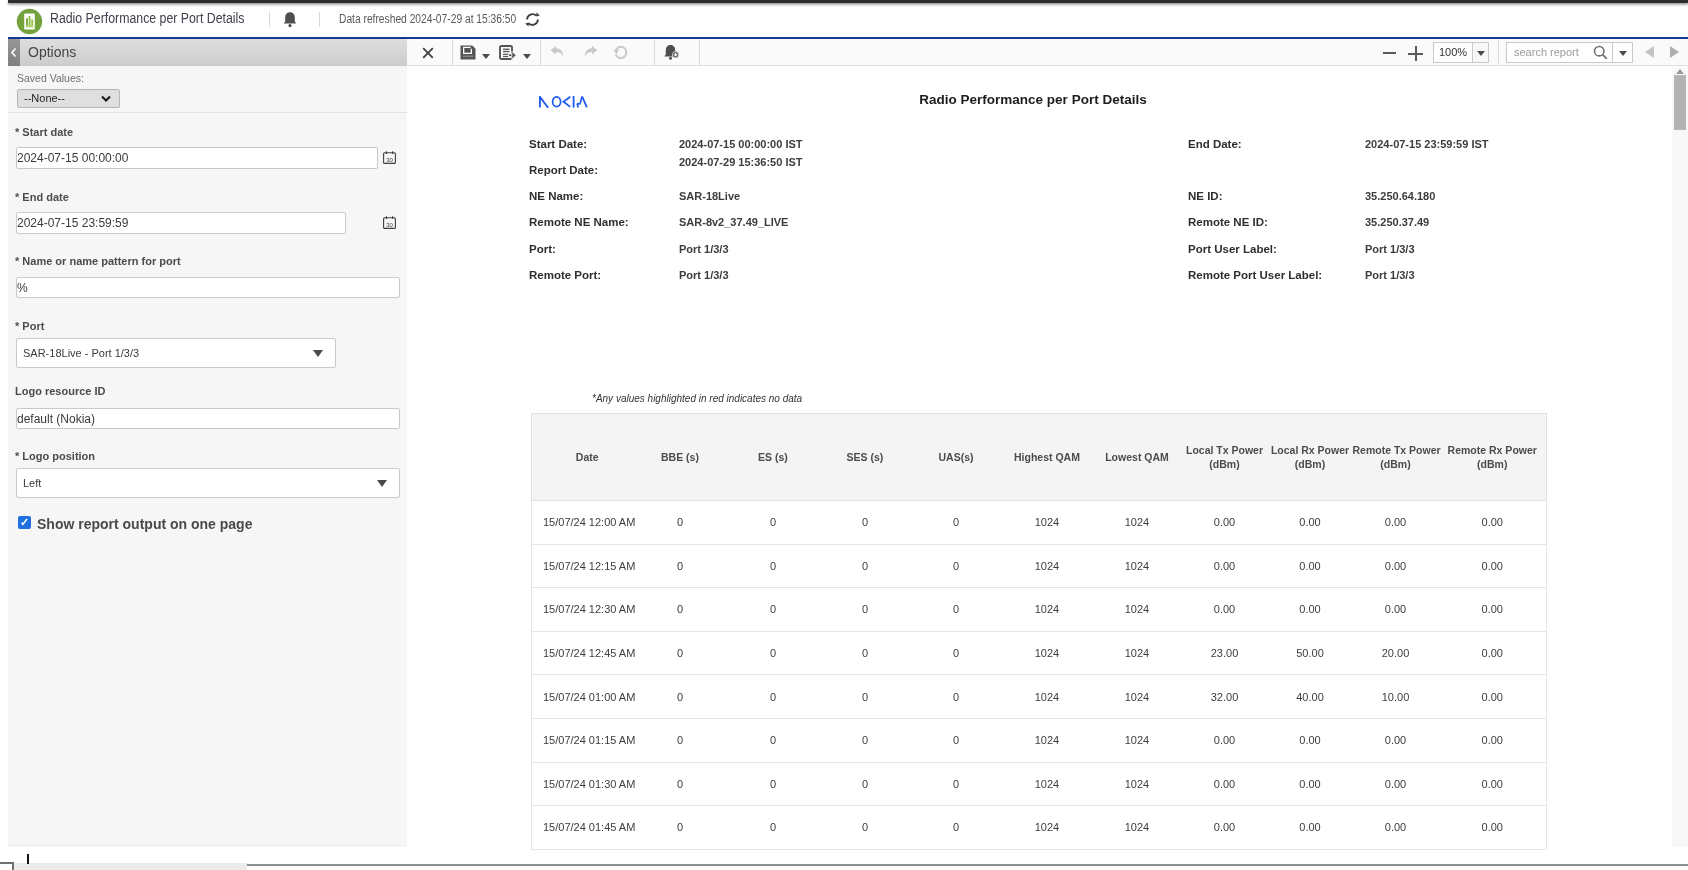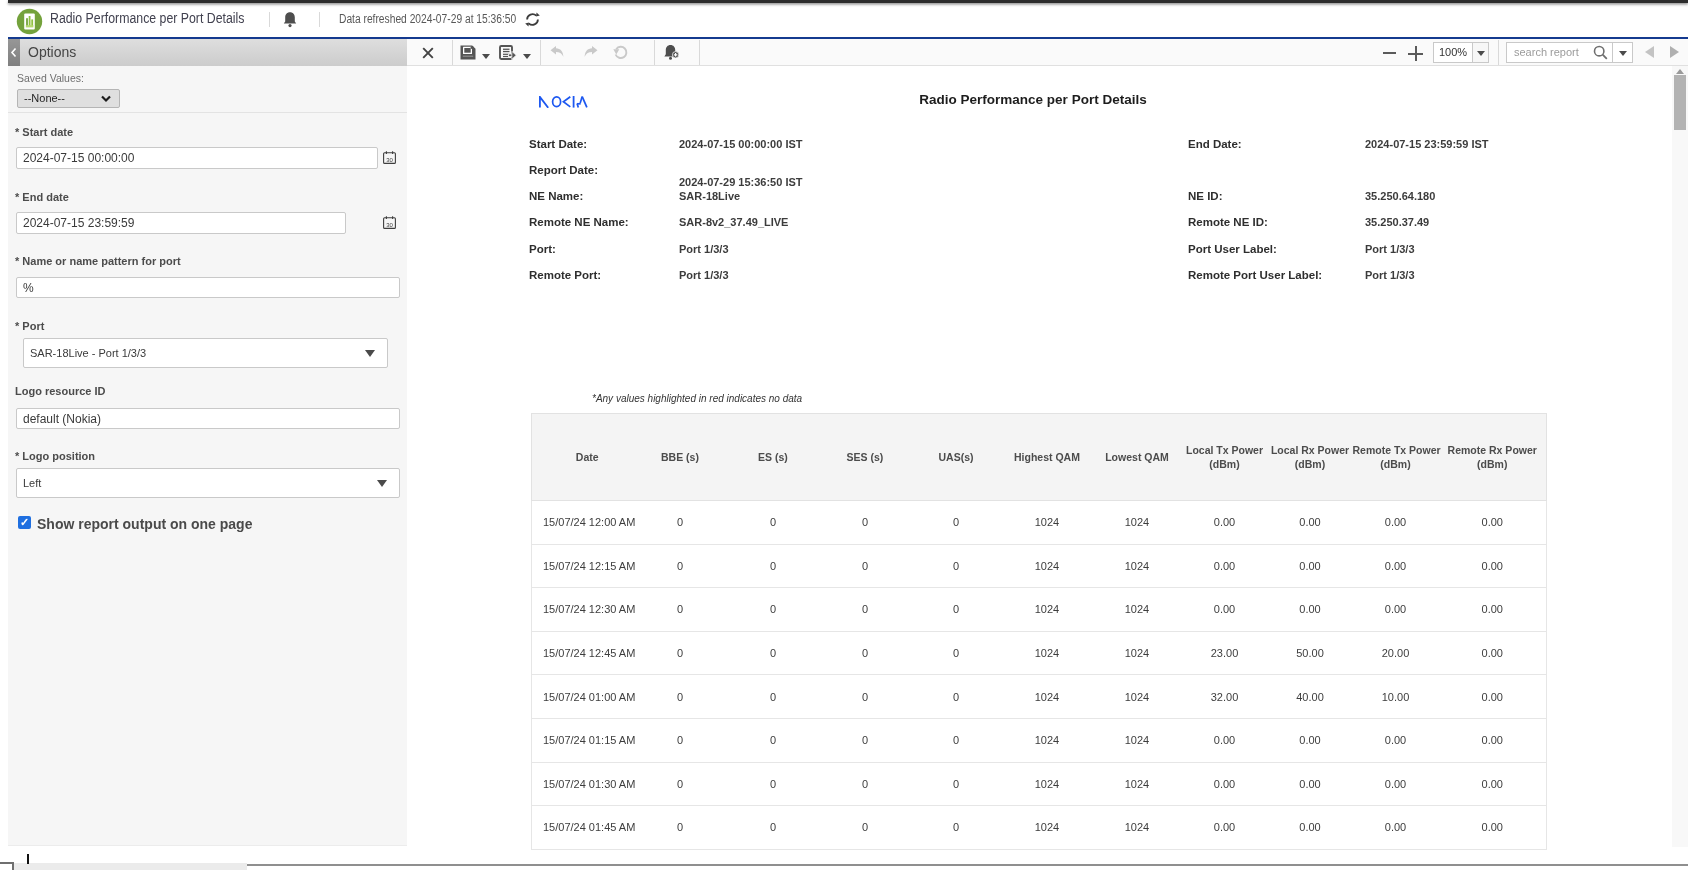--- a/index.html
+++ b/index.html
@@ -18,21 +18,21 @@
 
   
   #panel { left:8px; top:39px; width:399px; height:807px; background:#f6f6f6; border-bottom:1px solid #ececec;}
   #optbar { left:8px; top:39px; width:399px; height:27px;
     background:linear-gradient(#dedede,#cccccc); }
   #optsq { left:8px; top:39px; width:12px; height:27px;
     background:linear-gradient(#979797,#7f7f7f); }
   #opttext { left:28px; top:44px; font-size:14px; color:#454545; }
   .plabel  { font-size:11px; font-weight:bold; color:#4c4c4c; }
   .pinput { background:#fff; border:1px solid #c9c9c9; border-radius:2px;
-    font-size:12px; color:#3a3a3a; line-height:20px; padding-left:6px; }
+    font-size:12px; color:#3a3a3a; line-height:20px; }
   #svlabel { left:17px; top:72px; font-size:10.5px; color:#6f6f6f; }
   #svsel { left:17px; top:89px; width:103px; height:19px; background:#dfdfdf;
     border:1px solid #b5b5b5; border-radius:2px; font-size:11px; color:#1f1f1f;
     line-height:17px; padding-left:6px; }
   #pdivider { left:8px; top:112px; width:399px; height:1px; background:#e3e3e3; }
   .pselect { background:#fff; border:1px solid #c9c9c9; border-radius:2px;
     font-size:11px; color:#3a3a3a; line-height:28px; padding-left:6px; }
   .seltri { width:0; height:0; border-left:5.5px solid transparent;
     border-right:5.5px solid transparent; border-top:7px solid #4a4a4a; }
   #cb { left:18px; top:516px; width:13px; height:13px; background:#1f6fe0;
@@ -141,21 +141,21 @@
     <rect x="0.6" y="1.8" width="11.8" height="10.6" rx="1" fill="none" stroke="#3e3e3e" stroke-width="1.1"></rect>
     <line x1="3.4" y1="0.2" x2="3.4" y2="3" stroke="#3e3e3e" stroke-width="1.1"></line>
     <line x1="9.6" y1="0.2" x2="9.6" y2="3" stroke="#3e3e3e" stroke-width="1.1"></line>
     <text x="6.5" y="10.6" font-size="6" text-anchor="middle" fill="#3e3e3e">30</text>
   </svg>
 
   <div class="abs plabel" style="left:15px;top:255px">* Name or name pattern for port</div>
   <div class="abs pinput" style="left:16px;top:277px;width:384px;height:21px">%</div>
 
   <div class="abs plabel" style="left:15px;top:320px">* Port</div>
-  <div class="abs pselect" style="left:23px;top:338px;width:365px;height:30px">SAR-18Live - Port 1/3/3
+  <div class="abs pselect" style="left:16px;top:338px;width:320px;height:30px">SAR-18Live - Port 1/3/3
     <div class="seltri" style="position:absolute;right:12px;top:11px"></div>
   </div>
 
   <div class="abs plabel" style="left:15px;top:385px">Logo resource ID</div>
   <div class="abs pinput" style="left:16px;top:408px;width:384px;height:21px">default (Nokia)</div>
 
   <div class="abs plabel" style="left:15px;top:450px">* Logo position</div>
   <div class="abs pselect" style="left:16px;top:468px;width:384px;height:30px">Left
     <div class="seltri" style="position:absolute;right:12px;top:11px"></div>
   </div>
@@ -248,21 +248,21 @@
   </svg>
 
   <div class="abs" id="rpttitle">Radio Performance per Port Details</div>
 
   <div class="abs mlab" style="left:529px;top:138px">Start Date:</div>
   <div class="abs mval" style="left:679px;top:138px">2024-07-15 00:00:00 IST</div>
   <div class="abs mlab" style="left:1188px;top:138px">End Date:</div>
   <div class="abs mval" style="left:1365px;top:138px">2024-07-15 23:59:59 IST</div>
 
   <div class="abs mlab" style="left:529px;top:164px">Report Date:</div>
-  <div class="abs mval" style="left:679px;top:176px">2024-07-29 15:36:50 IST</div>
+  <div class="abs mval" style="left:679px;top:156px">2024-07-29 15:36:50 IST</div>
 
   <div class="abs mlab" style="left:529px;top:190px">NE Name:</div>
   <div class="abs mval" style="left:679px;top:190px">SAR-18Live</div>
   <div class="abs mlab" style="left:1188px;top:190px">NE ID:</div>
   <div class="abs mval" style="left:1365px;top:190px">35.250.64.180</div>
 
   <div class="abs mlab" style="left:529px;top:216px">Remote NE Name:</div>
   <div class="abs mval" style="left:679px;top:216px">SAR-8v2_37.49_LIVE</div>
   <div class="abs mlab" style="left:1188px;top:216px">Remote NE ID:</div>
   <div class="abs mval" style="left:1365px;top:216px">35.250.37.49</div>

